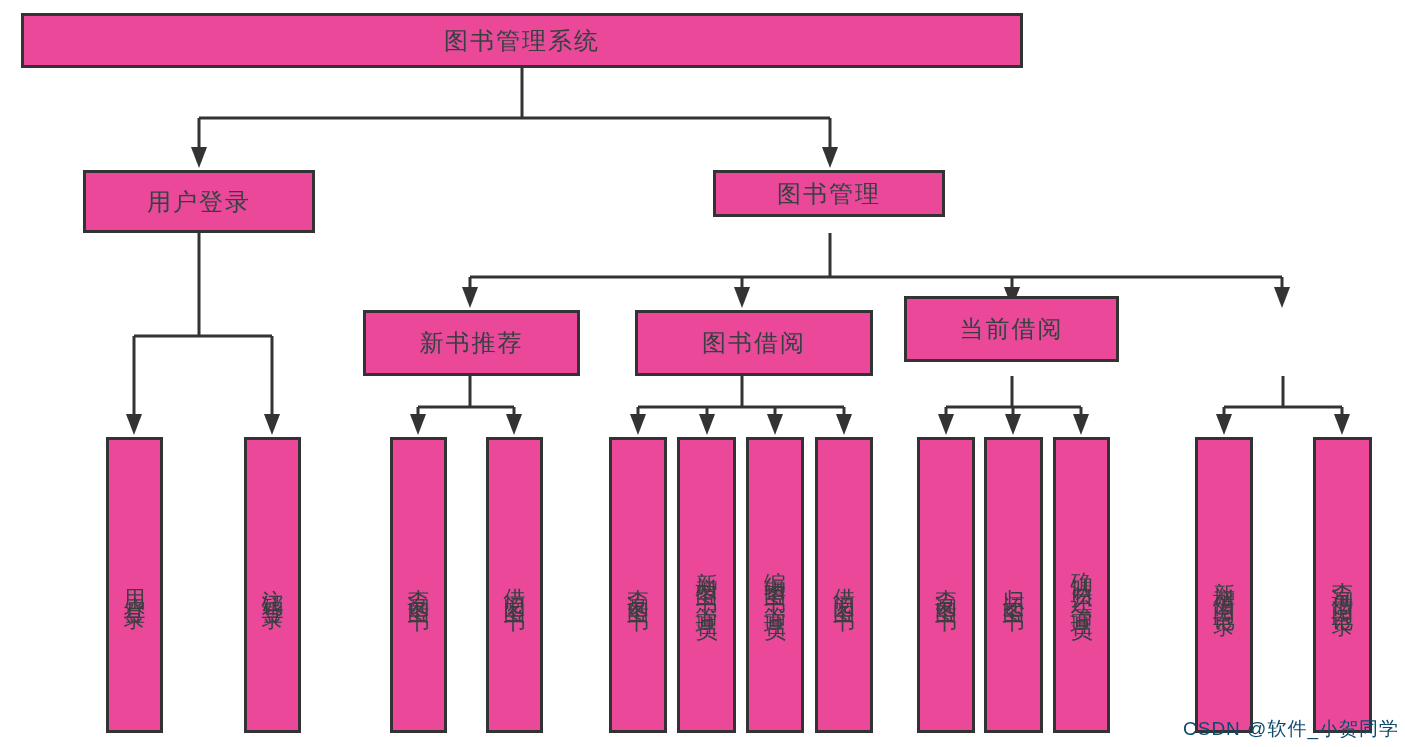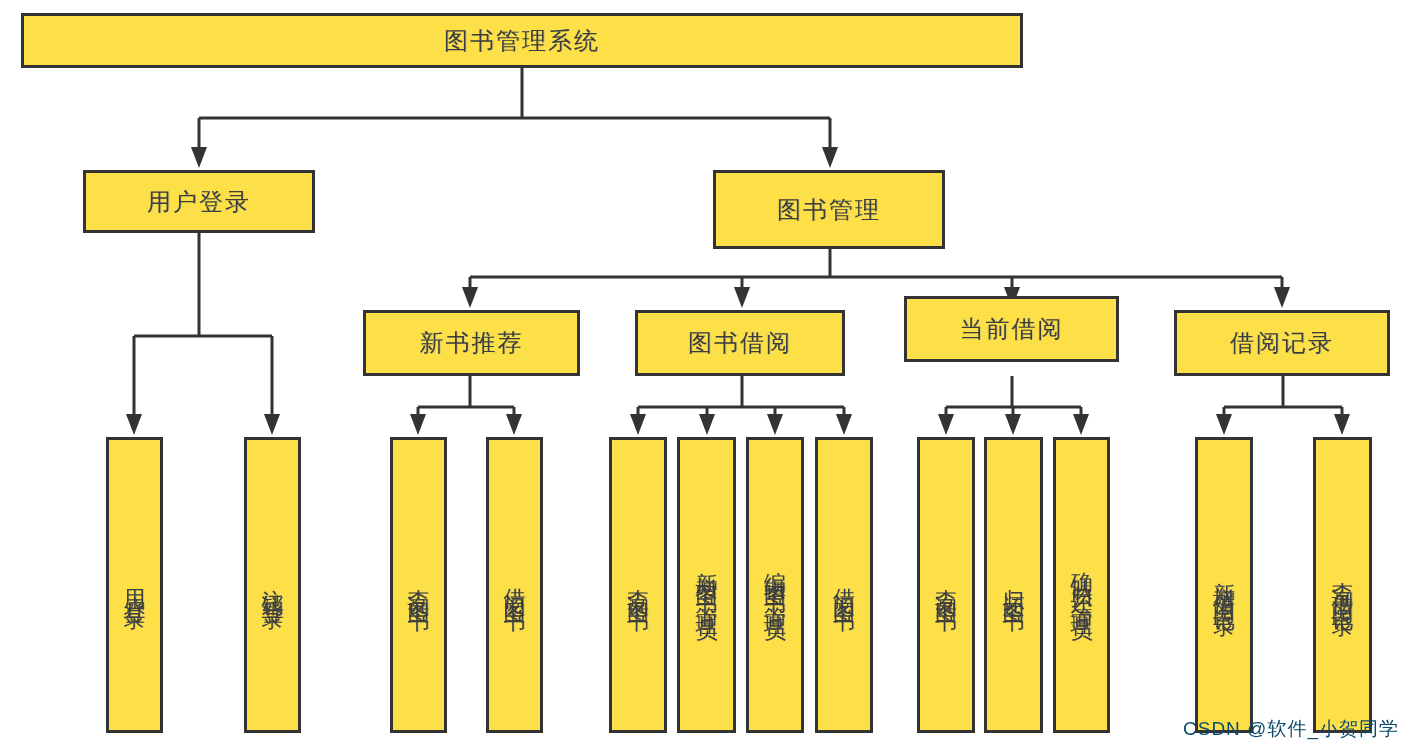--- a/index.html
+++ b/index.html
@@ -18,21 +18,21 @@
   .wires {
     position: absolute;
     left: 0;
     top: 0;
     z-index: 1;
   }
   .node {
     position: absolute;
     box-sizing: border-box;
     border: 3px solid #333333;
-    background: #fde047;
+    background: #ec4899;
     display: flex;
     align-items: center;
     justify-content: center;
     z-index: 2;
   }
   .h-node span {
     font-size: 24px;
     color: #3d3d3d;
     letter-spacing: 2px;
     white-space: nowrap;
@@ -131,36 +131,33 @@
     </g>
   </svg>
 
   <div class="node h-node" style="left:21px; top:13px; width:1002px; height:55px;">
     <span>图书管理系统</span>
   </div>
 
   <div class="node h-node" style="left:83px; top:170px; width:232px; height:63px;">
     <span>用户登录</span>
   </div>
-  <div class="node h-node" style="left:713px; top:170px; width:232px; height:79px;">
+  <div class="node h-node" style="left:713px; top:170px; width:232px; height:47px;">
     <span>图书管理</span>
   </div>
 
   <div class="node h-node" style="left:363px; top:310px; width:217px; height:66px;">
     <span>新书推荐</span>
   </div>
-  <div class="node h-node" style="left:635px; top:310px; width:210px; height:66px;">
+  <div class="node h-node" style="left:635px; top:310px; width:238px; height:66px;">
     <span>图书借阅</span>
   </div>
   <div class="node h-node" style="left:904px; top:296px; width:215px; height:66px;">
     <span>当前借阅</span>
   </div>
-  <div class="node h-node" style="left:1174px; top:310px; width:216px; height:66px;">
-    <span>借阅记录</span>
-  </div>
 
   <div class="node v-node" style="left:106px; top:437px; width:57px; height:296px;">
     <span>用户登录</span>
   </div>
   <div class="node v-node" style="left:244px; top:437px; width:57px; height:296px;">
     <span>注销登录</span>
   </div>
 
   <div class="node v-node" style="left:390px; top:437px; width:57px; height:296px;">
     <span>查询图书</span>

